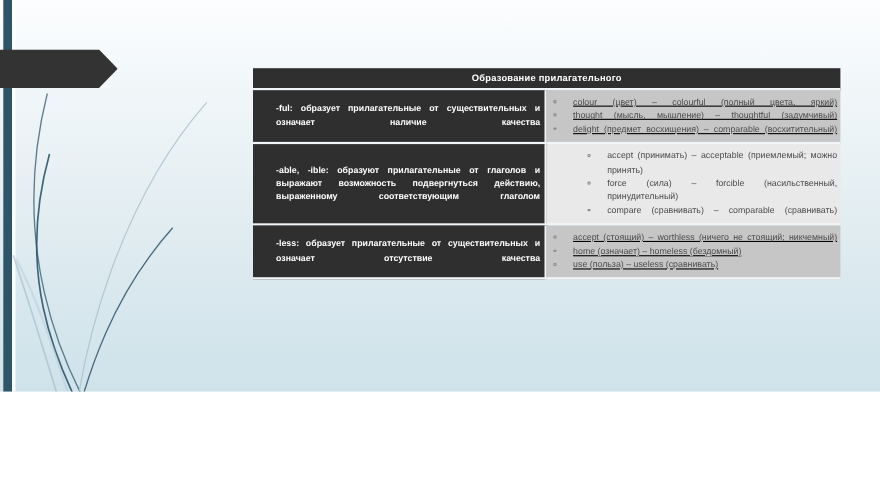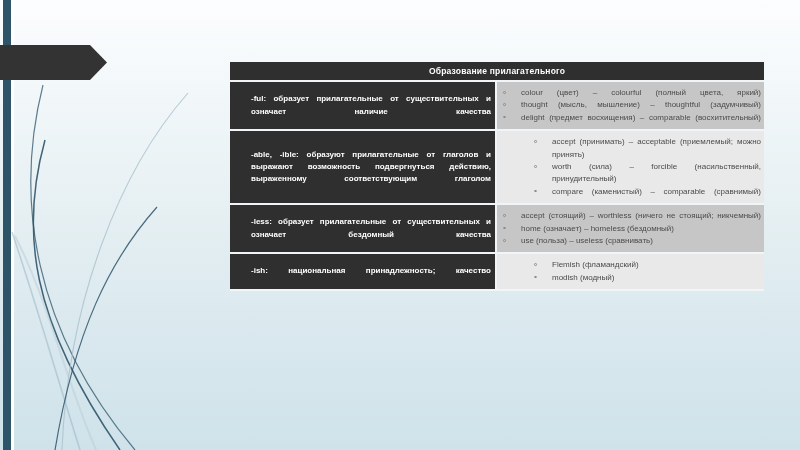--- a/index.html
+++ b/index.html
@@ -10,21 +10,21 @@
     width: 800px;
     height: 450px;
     overflow: hidden;
     font-family: "Liberation Sans", sans-serif;
     background: #ffffff;
   }
 
   .slide {
     position: relative;
     width: 800px;
-    height: 450px;
+    height: 356px;
     overflow: hidden;
     background: linear-gradient(to bottom, #fcfdfe 0%, #f3f8fa 18%, #e7f0f3 45%, #d9e8ee 75%, #cfe2ea 100%);
   }
 
   
   .left-rail {
     position: absolute;
     left: 3px;
     top: 0;
     width: 8px;
@@ -96,21 +96,21 @@
     width: 262px;
     border-bottom: 2px solid #f2f5f7;
     border-right: 2px solid #f2f5f7;
   }
   .tbl td.right-cell {
     vertical-align: middle;
     padding: 5px 3px 5px 2px;
     width: 270px;
     border-bottom: 2px solid #f2f5f7;
   }
-  .tbl tr.shade-a td.right-cell { background: #c6c6c6; }
+  .tbl tr.shade-a td.right-cell { background: #c6c6c6; text-decoration: underline; }
   .tbl tr.shade-b td.right-cell { background: #e9e9e9; padding-left: 33px; }
 
   .bullets {
     margin: 0;
     padding: 0;
     list-style: none;
   }
   .bullets li {
     position: relative;
     padding-left: 22px;
@@ -174,45 +174,36 @@
               <li class="justify-full">delight (предмет восхищения) – comparable (восхитительный)</li>
             </ul>
           </td>
         </tr>
 
         <tr class="shade-b">
           <td class="left-cell">-able, -ible: образуют прилагательные от глаголов и выражают возможность подвергнуться действию, выраженному соответствующим глаголом</td>
           <td class="right-cell">
             <ul class="bullets">
               <li class="justify-full">accept (принимать) – acceptable (приемлемый; можно принять)</li>
-              <li class="justify-full">worth (сила) – forcible (насильственный, принудительный)</li>
-              <li class="justify-full">compare (каменистый) – comparable (сравнимый)</li>
+              <li class="justify-full">force (сила) – forcible (насильственный, принудительный)</li>
+              <li class="justify-full">compare (сравнивать) – comparable (сравнивать)</li>
             </ul>
           </td>
         </tr>
 
         <tr class="shade-a">
-          <td class="left-cell">-less: образует прилагательные от существительных и означает бездомный качества</td>
+          <td class="left-cell">-less: образует прилагательные от существительных и означает отсутствие качества</td>
           <td class="right-cell">
             <ul class="bullets">
               <li class="justify-full">accept (стоящий) – worthless (ничего не стоящий; никчемный)</li>
               <li>home (означает) – homeless (бездомный)</li>
               <li>use (польза) – useless (сравнивать)</li>
             </ul>
           </td>
         </tr>
 
-        <tr class="shade-b">
-          <td class="left-cell">-ish: национальная принадлежность; качество</td>
-          <td class="right-cell">
-            <ul class="bullets">
-              <li>Flemish (фламандский)</li>
-              <li>modish (модный)</li>
-            </ul>
-          </td>
-        </tr>
 
 
       </tbody>
     </table>
   </div>
 
 </div>
 
 </body></html>

